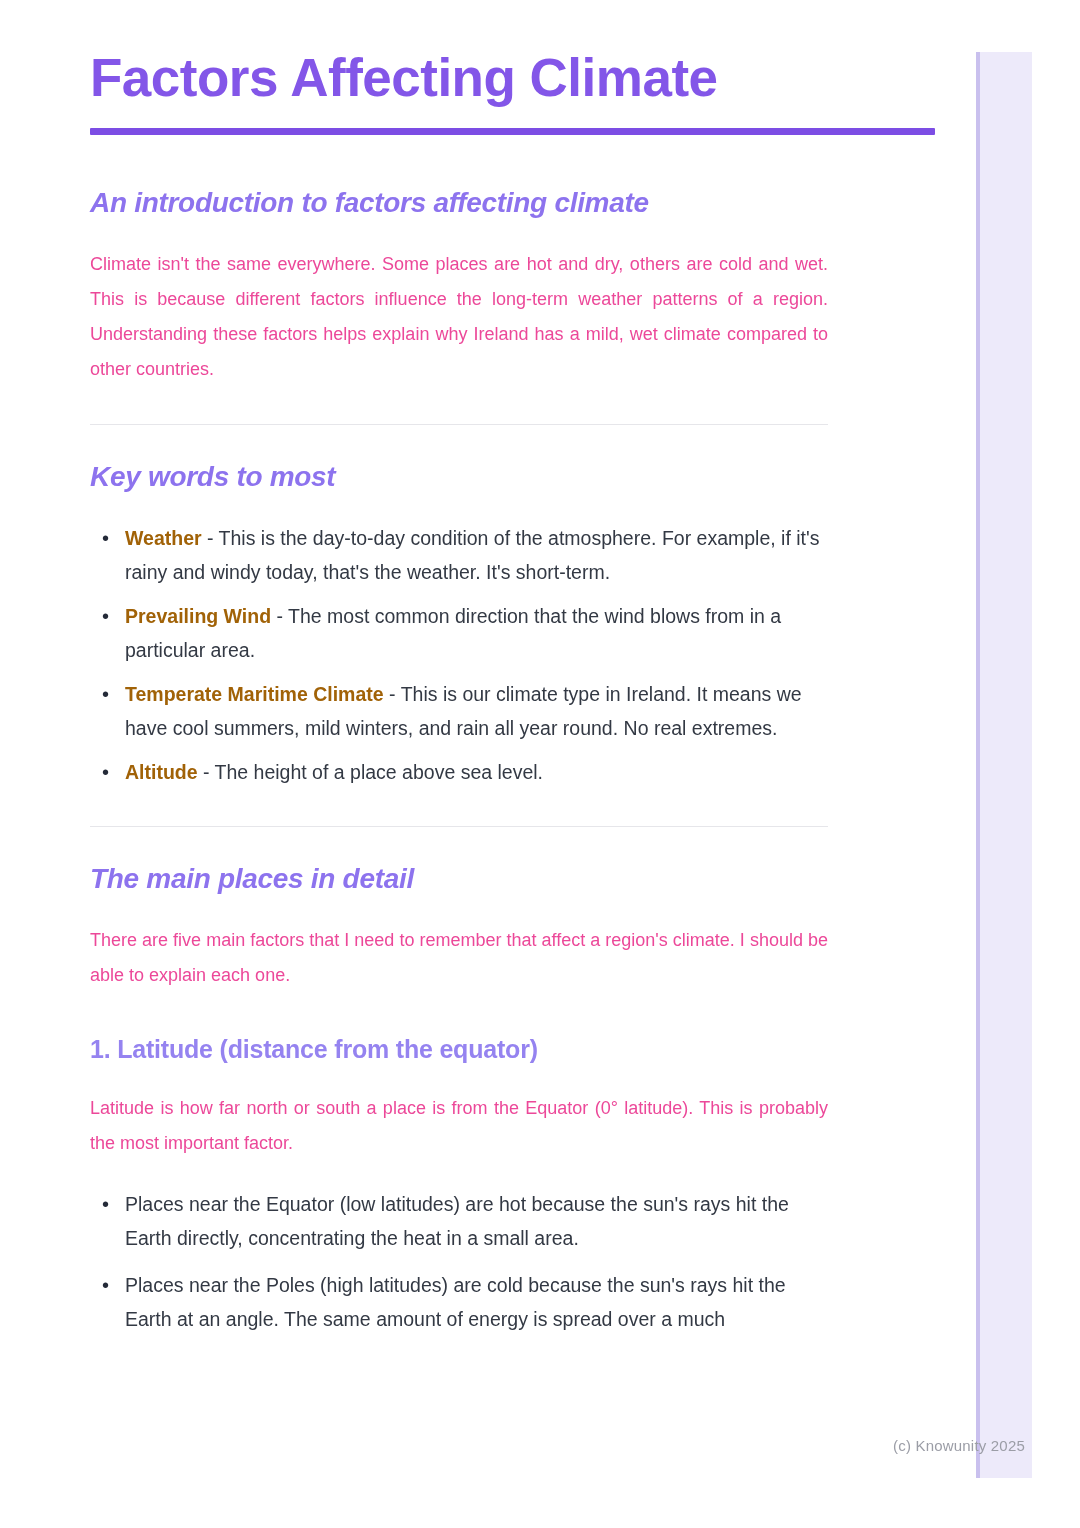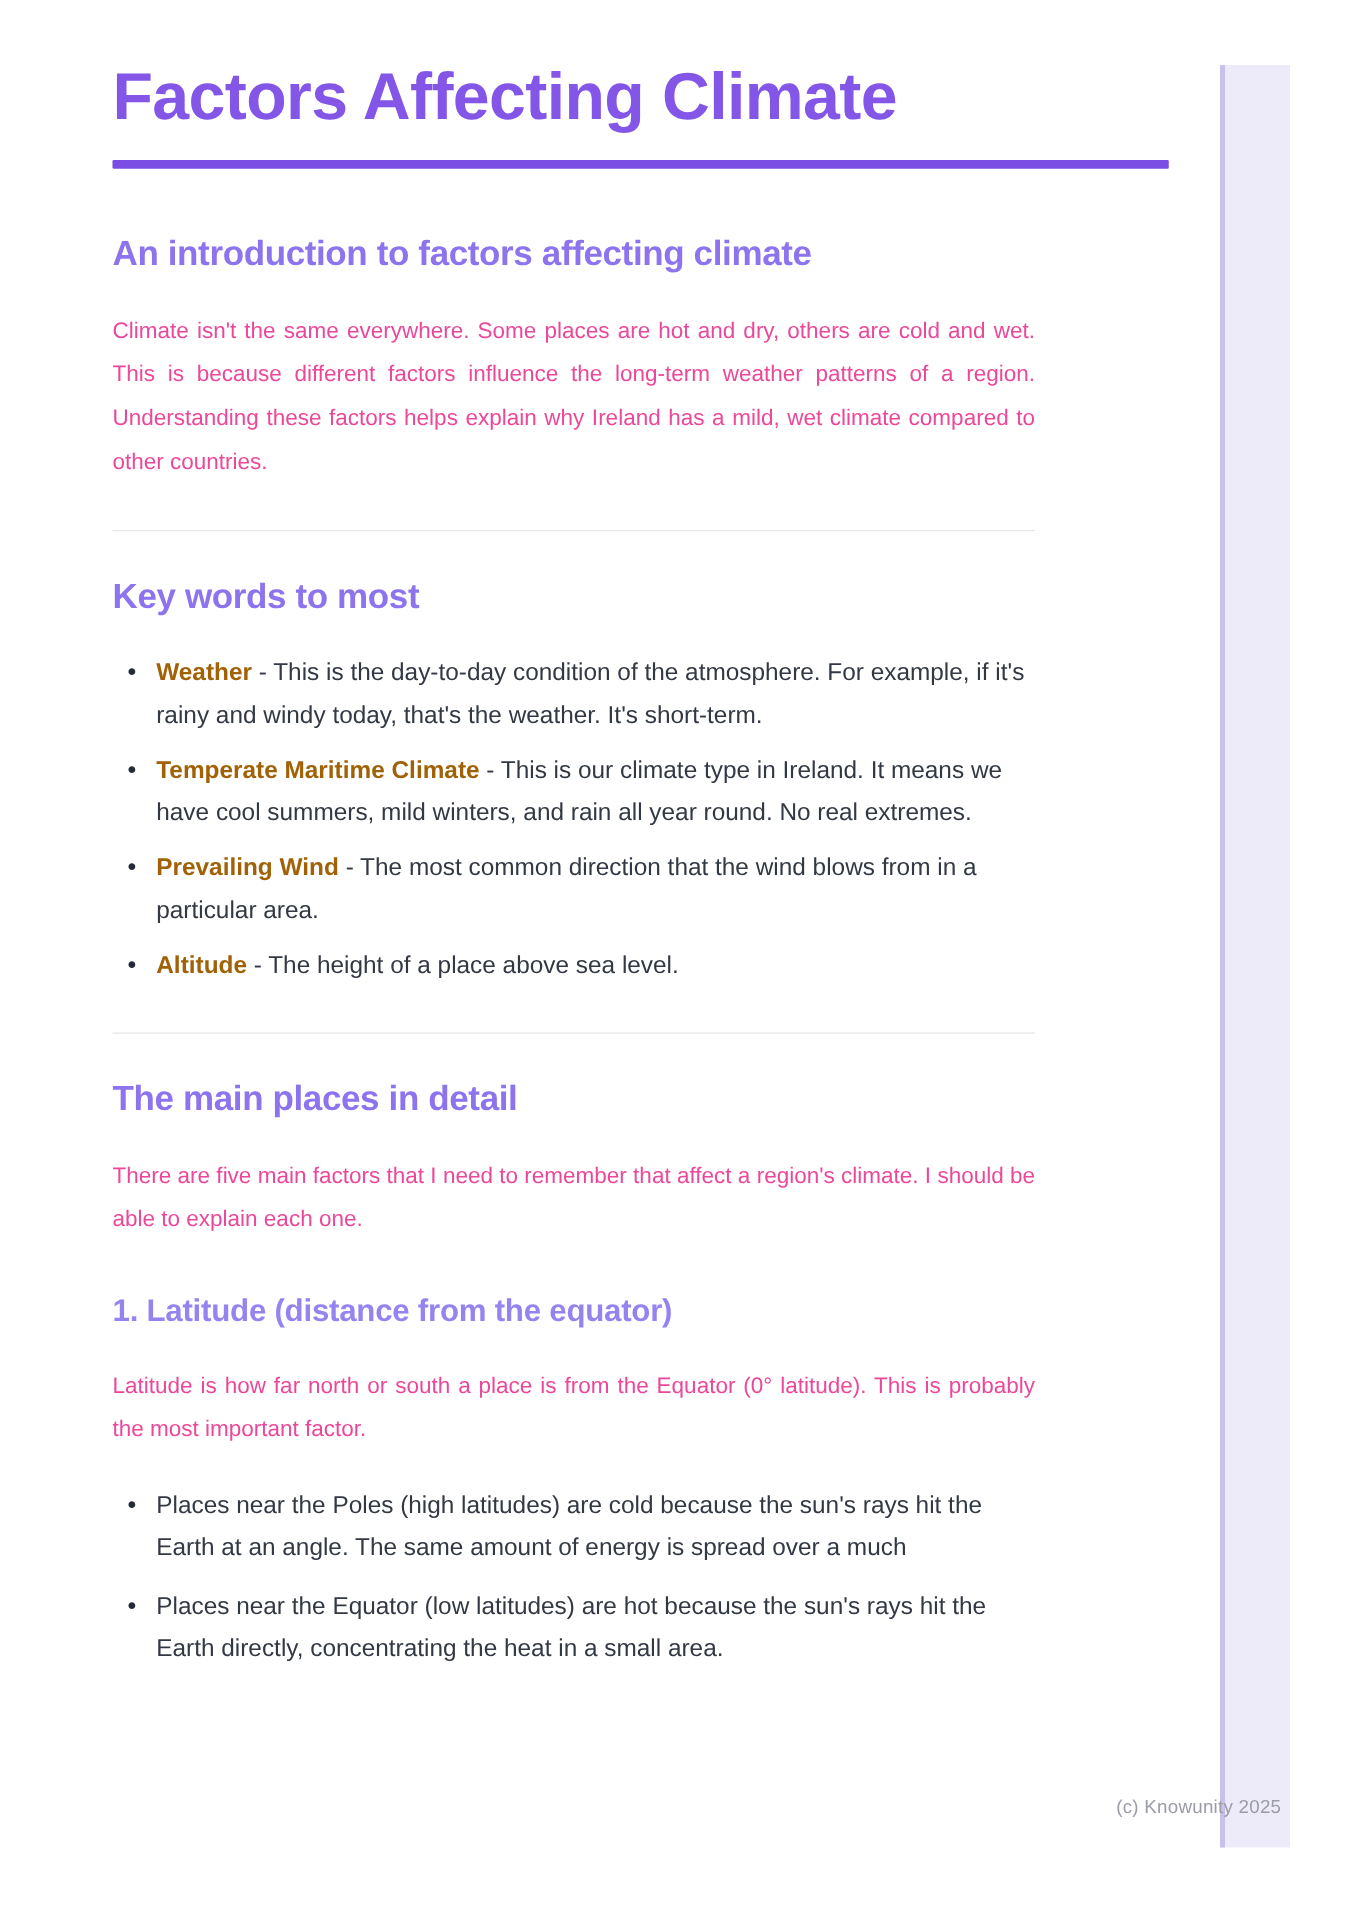--- a/index.html
+++ b/index.html
@@ -60,20 +60,21 @@
     margin-bottom: 52px;
   }
 
   h2.section-heading {
     font-size: 28px;
     line-height: 31px;
     font-weight: 700;
     letter-spacing: -0.3px;
     color: #8d73ee;
     margin-bottom: 29px;
+    font-style: italic;
   }
 
   h3.sub-heading {
     font-size: 25px;
     line-height: 28px;
     font-weight: 700;
     letter-spacing: -0.2px;
     color: #9583f0;
     margin-top: 42px;
     margin-bottom: 28px;
@@ -135,33 +136,33 @@
     <h2 class="section-heading">An introduction to factors affecting climate</h2>
     <p class="body-text">Climate isn't the same everywhere. Some places are hot and dry, others are cold and wet. This is because different factors influence the long-term weather patterns of a region. Understanding these factors helps explain why Ireland has a mild, wet climate compared to other countries.</p>
   </section>
 
   <hr class="divider">
 
   <section>
     <h2 class="section-heading">Key words to most</h2>
     <ul class="bullet-list spaced">
       <li><strong>Weather</strong><span> - This is the day-to-day condition of the atmosphere. For example, if it's rainy and windy today, that's the weather. It's short-term.</span></li>
+      <li><strong>Prevailing Wind</strong><span> - The most common direction that the wind blows from in a particular area.</span></li>
       <li><strong>Temperate Maritime Climate</strong><span> - This is our climate type in Ireland. It means we have cool summers, mild winters, and rain all year round. No real extremes.</span></li>
-      <li><strong>Prevailing Wind</strong><span> - The most common direction that the wind blows from in a particular area.</span></li>
       <li><strong>Altitude</strong><span> - The height of a place above sea level.</span></li>
     </ul>
   </section>
 
   <hr class="divider">
 
   <section>
     <h2 class="section-heading">The main places in detail</h2>
     <p class="body-text">There are five main factors that I need to remember that affect a region's climate. I should be able to explain each one.</p>
 
     <h3 class="sub-heading">1. Latitude (distance from the equator)</h3>
     <p class="body-text">Latitude is how far north or south a place is from the Equator (0° latitude). This is probably the most important factor.</p>
     <ul class="bullet-list latitude">
+      <li>Places near the Equator (low latitudes) are hot because the sun's rays hit the Earth directly, concentrating the heat in a small area.</li>
       <li>Places near the Poles (high latitudes) are cold because the sun's rays hit the Earth at an angle. The same amount of energy is spread over a much</li>
-      <li>Places near the Equator (low latitudes) are hot because the sun's rays hit the Earth directly, concentrating the heat in a small area.</li>
     </ul>
   </section>
 
 </main>
 
 </body></html>

